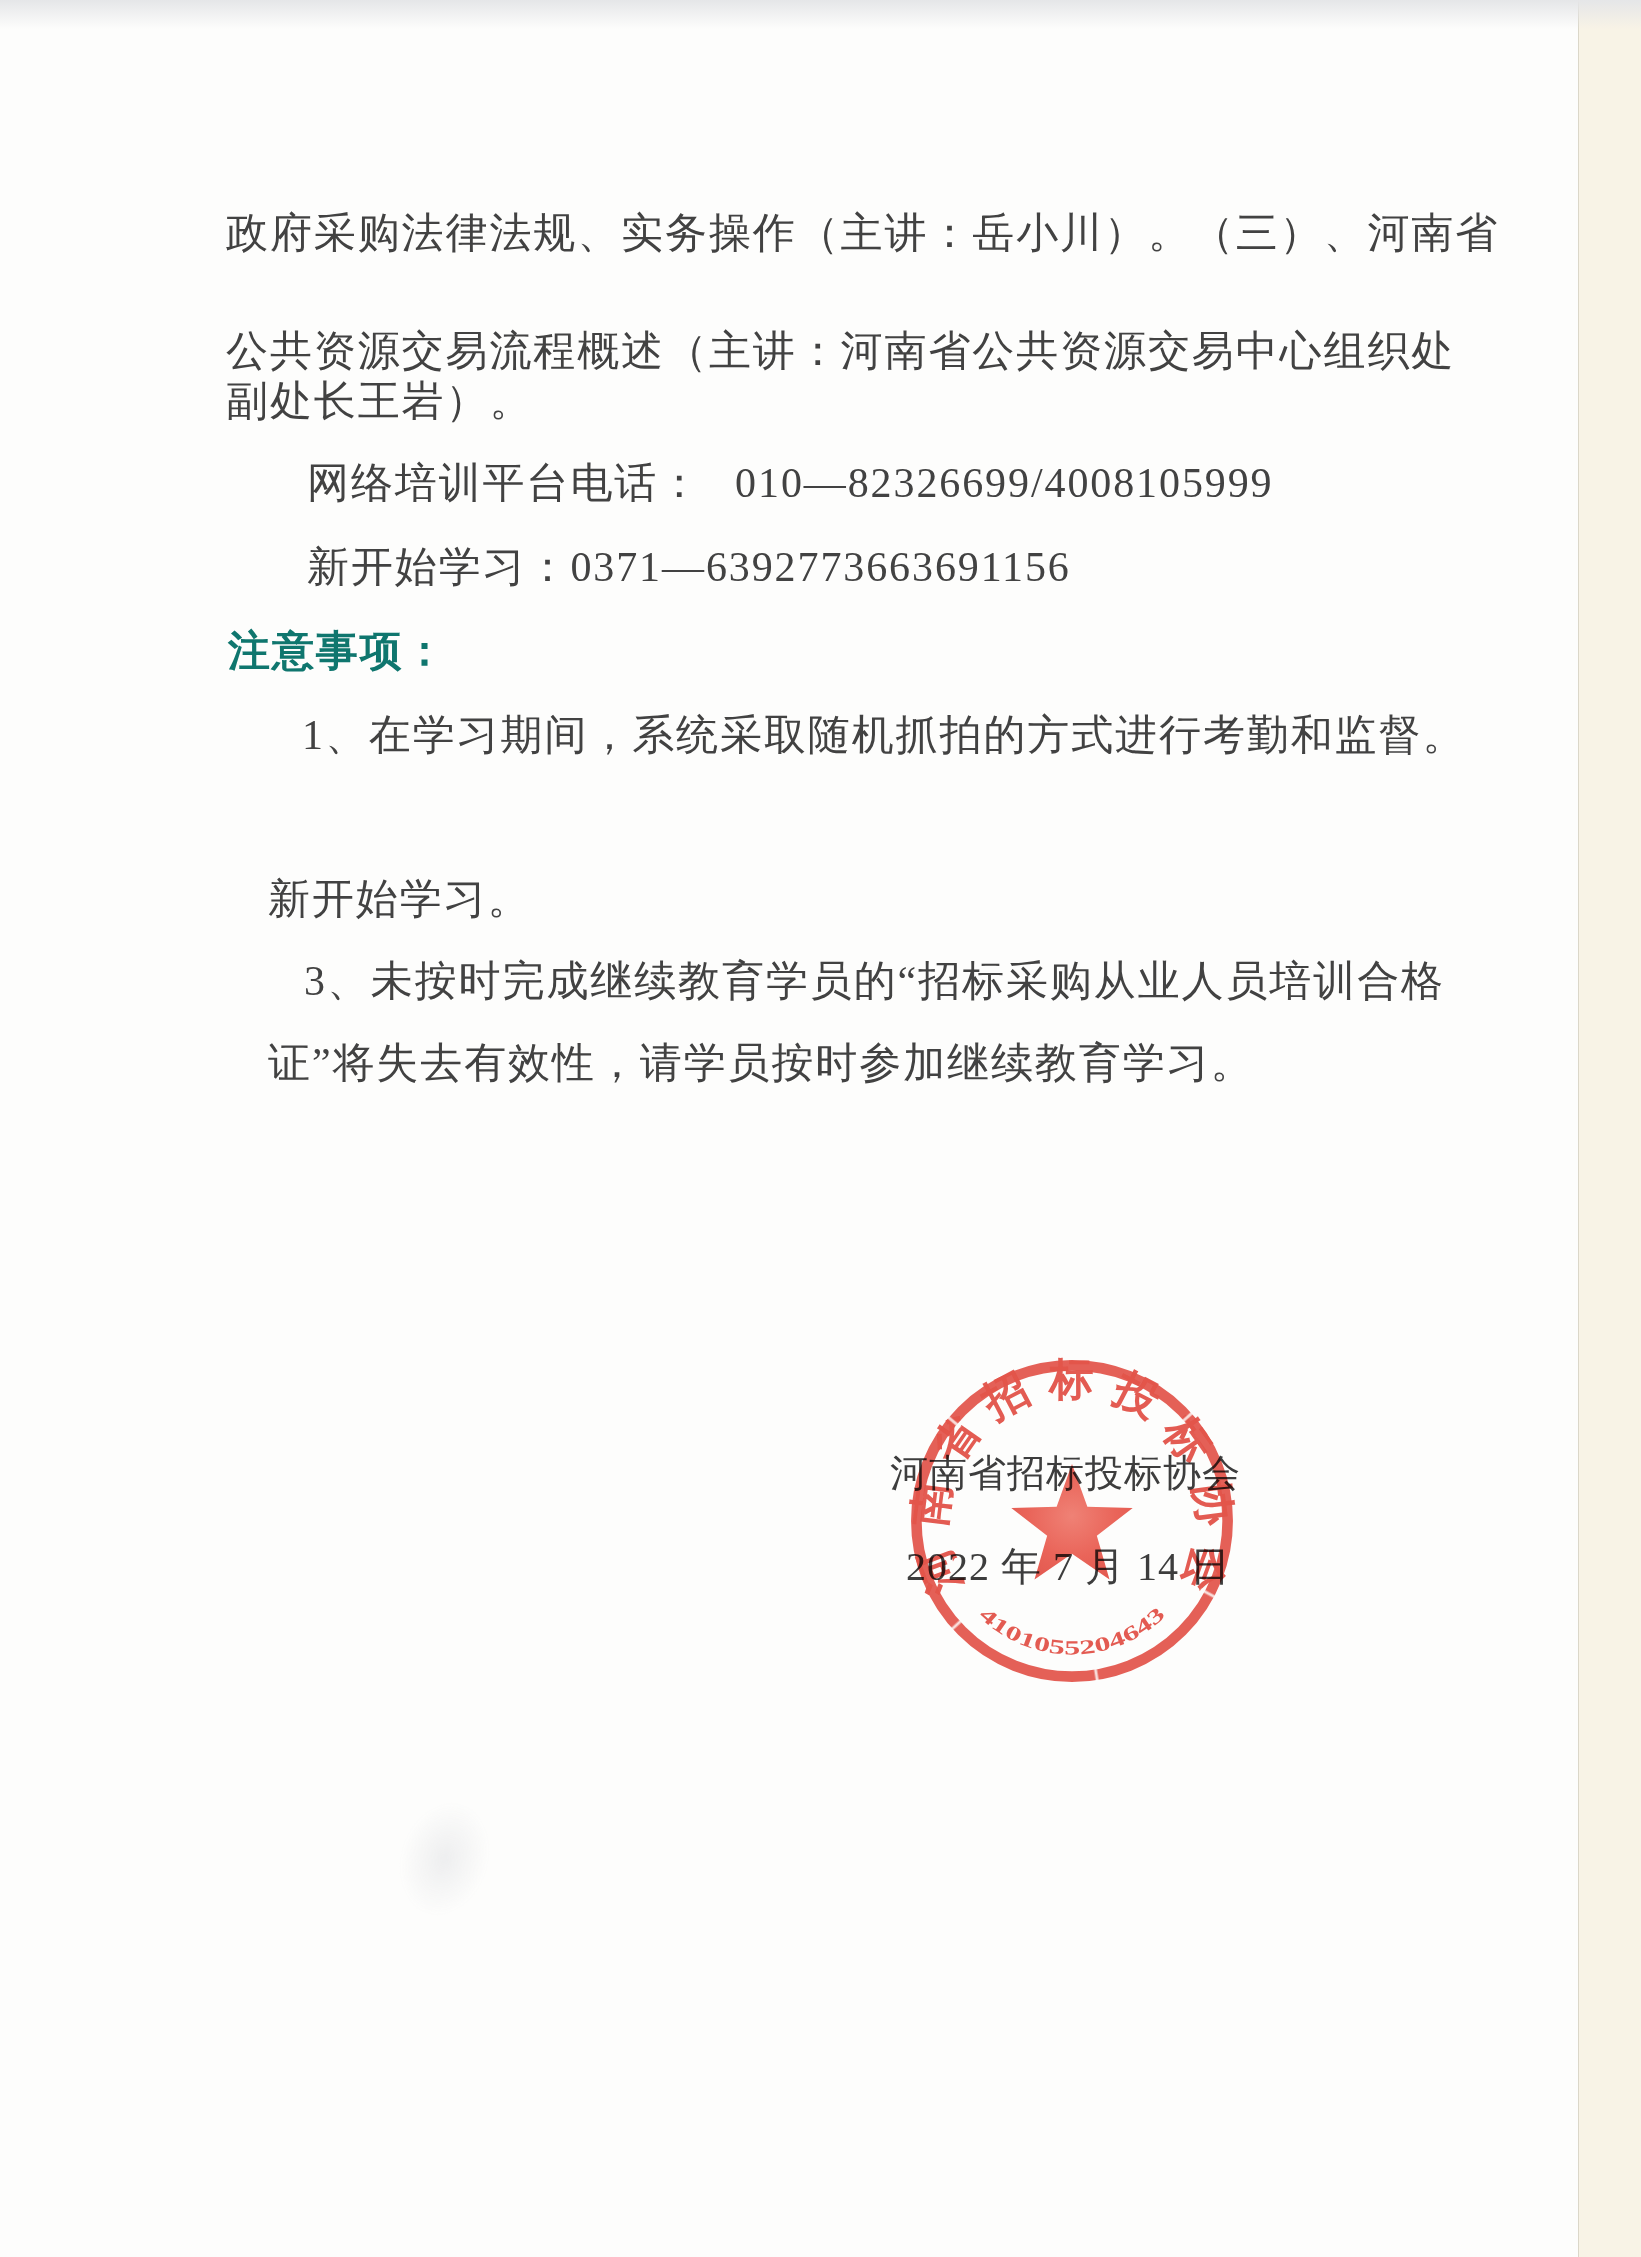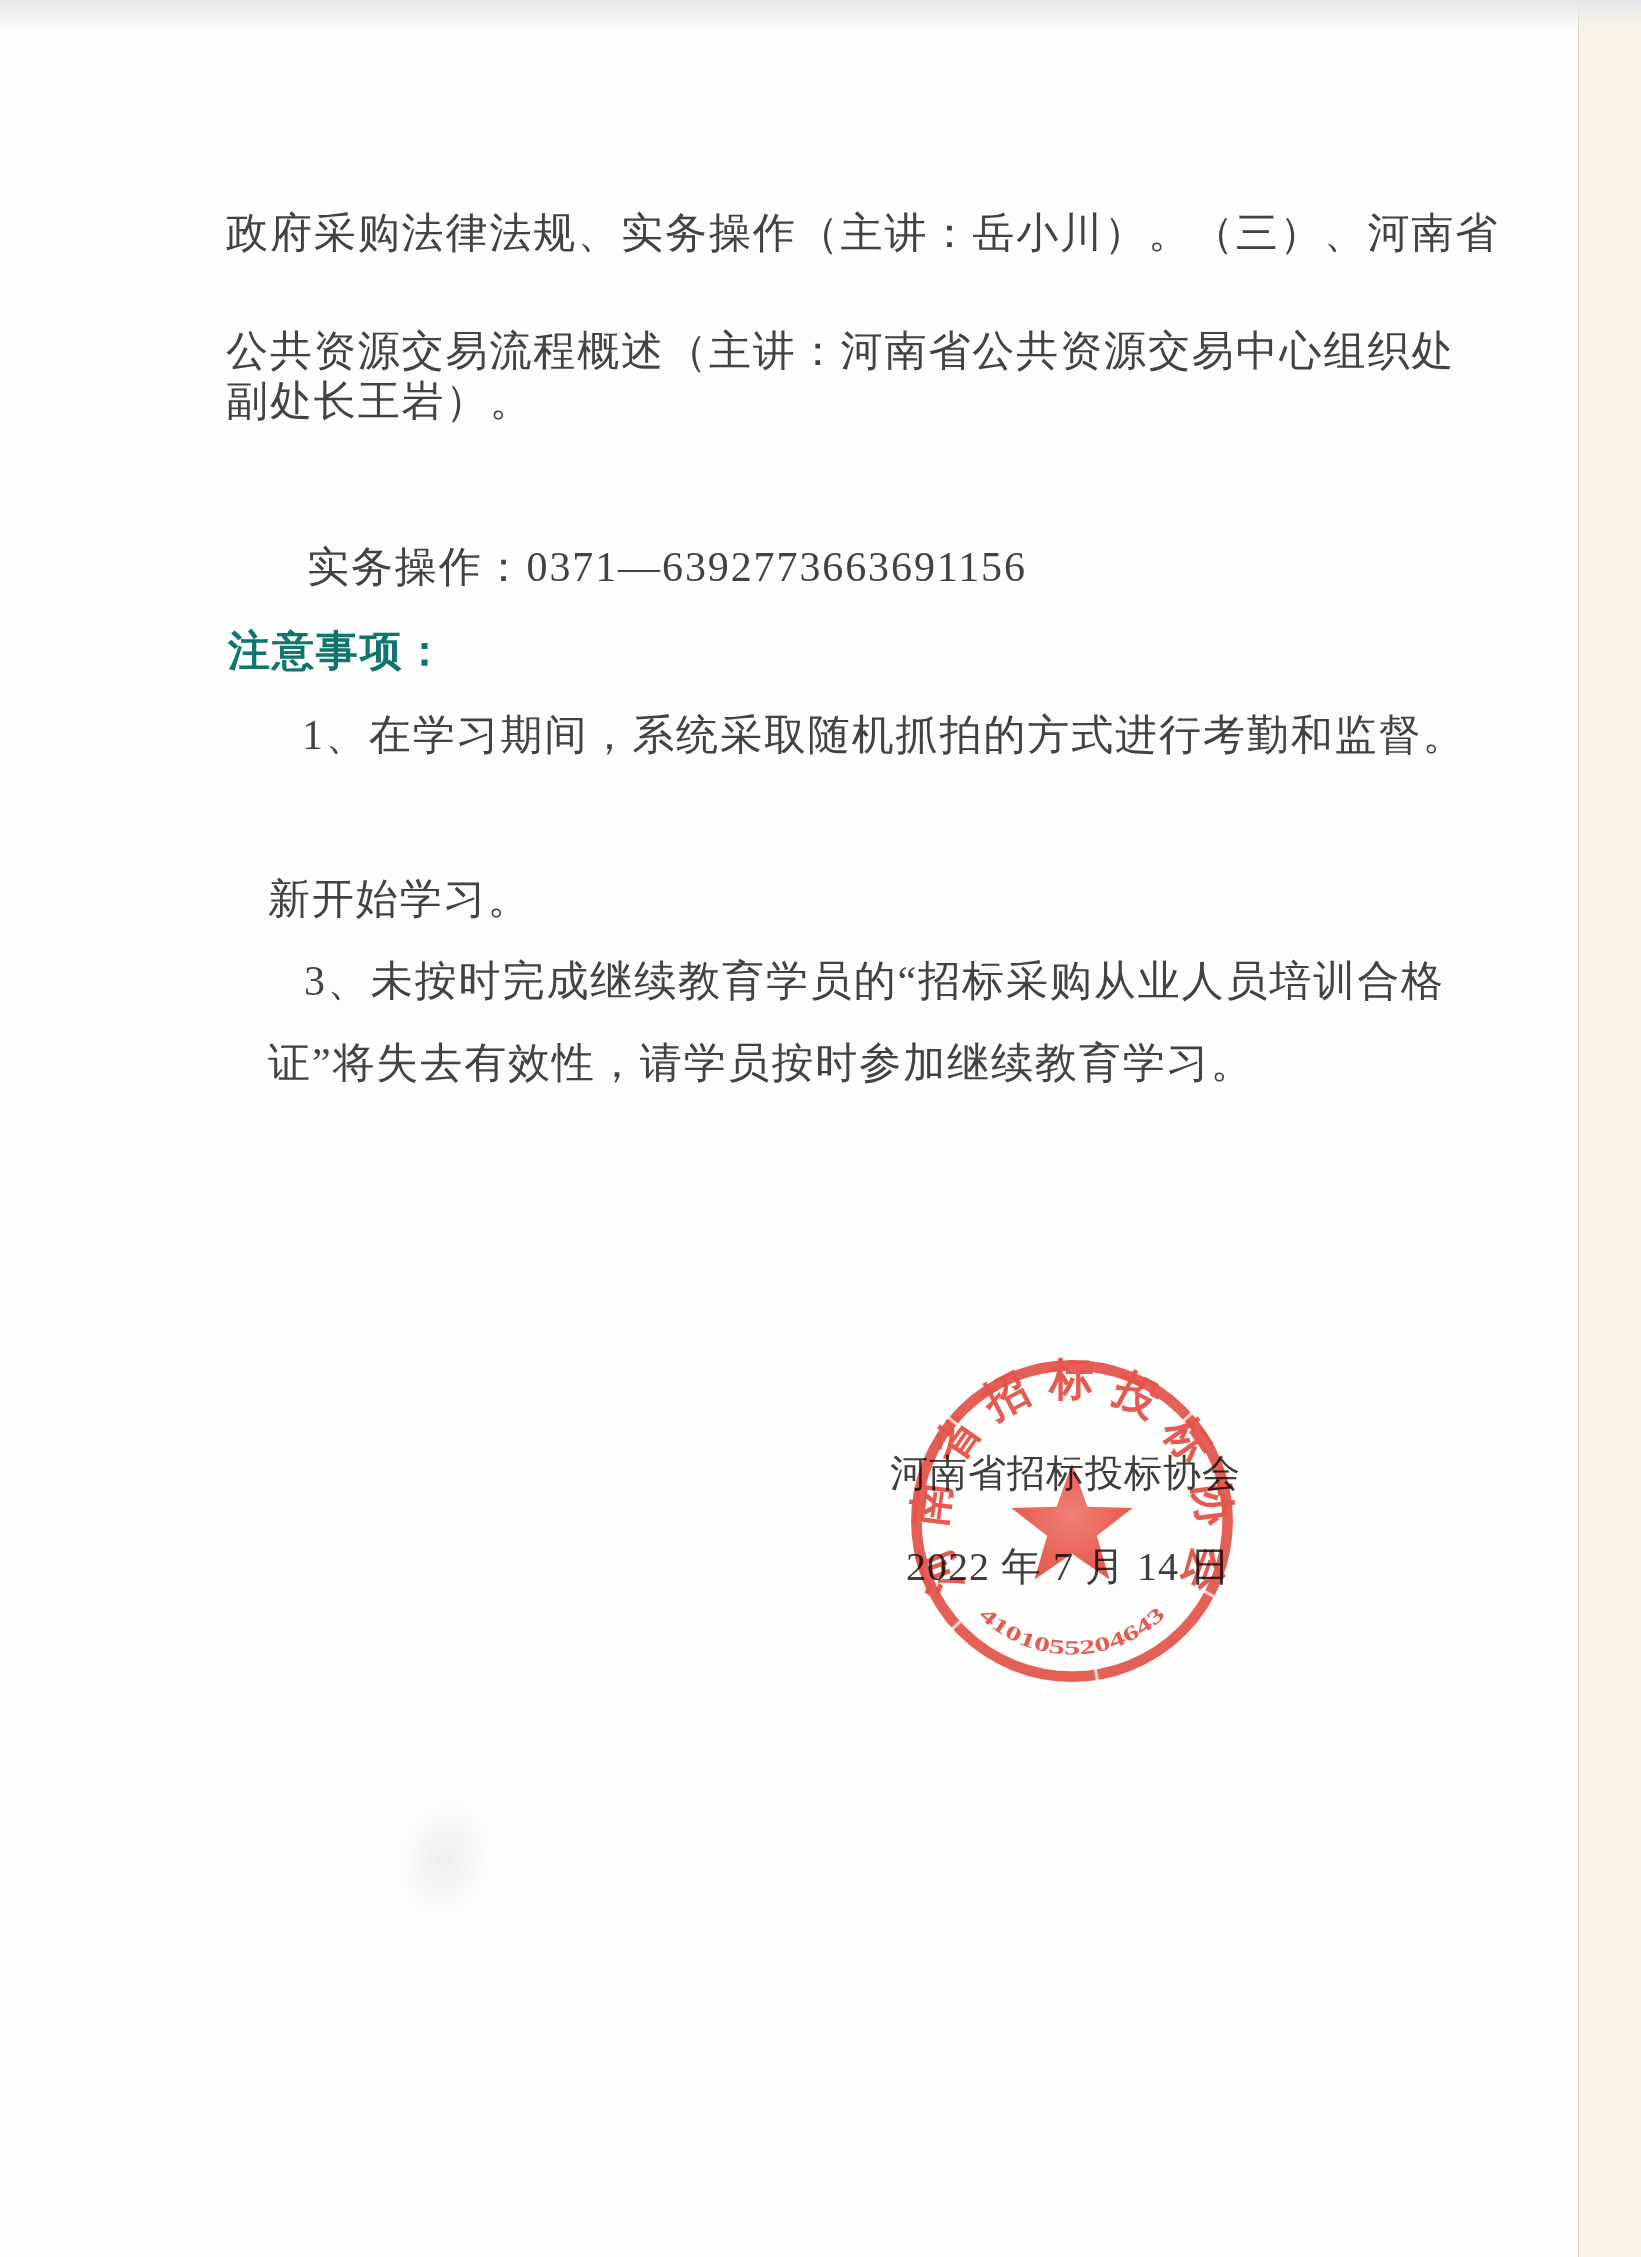--- a/index.html
+++ b/index.html
@@ -54,22 +54,23 @@
 
 <div class="page">
 
   <div class="edge-strip"></div>
   <div class="top-shade"></div>
 
   <div class="line" style="left:226px; top:210px;">政府采购法律法规、实务操作（主讲：岳小川）。（三）、河南省</div>
   <div class="line" style="left:226px; top:294px;margin-top:34px;">公共资源交易流程概述（主讲：河南省公共资源交易中心组织处</div>
   <div class="line" style="left:226px; top:378px;">副处长王岩）。</div>
 
+  <div class="line" style="left:307px; top:460px;"><span>网络培训平台电话：</span><span class="gap-md">010—82326699/4008105999</span></div>
 
-  <div class="line" style="left:307px; top:544px;"><span>实务操作：</span><span>0371—63927736</span><span class="gap-lg">63691156</span></div>
+  <div class="line" style="left:307px; top:544px;"><span>新开始学习：</span><span>0371—63927736</span><span class="gap-lg">63691156</span></div>
 
   <div class="line bold" style="left:228px; top:628px;">注意事项：</div>
 
   <div class="line" style="left:302px; top:712px;">1、在学习期间，系统采取随机抓拍的方式进行考勤和监督。</div>
   <div class="line" style="left:268px; top:876px;">新开始学习。</div>
 
   <div class="line" style="left:304px; top:958px;">3、未按时完成继续教育学员的“招标采购从业人员培训合格</div>
   <div class="line" style="left:268px; top:1040px;text-align:center;">证”将失去有效性，请学员按时参加继续教育学习。</div>
 
   <div class="sig-line">河南省招标投标协会</div>

